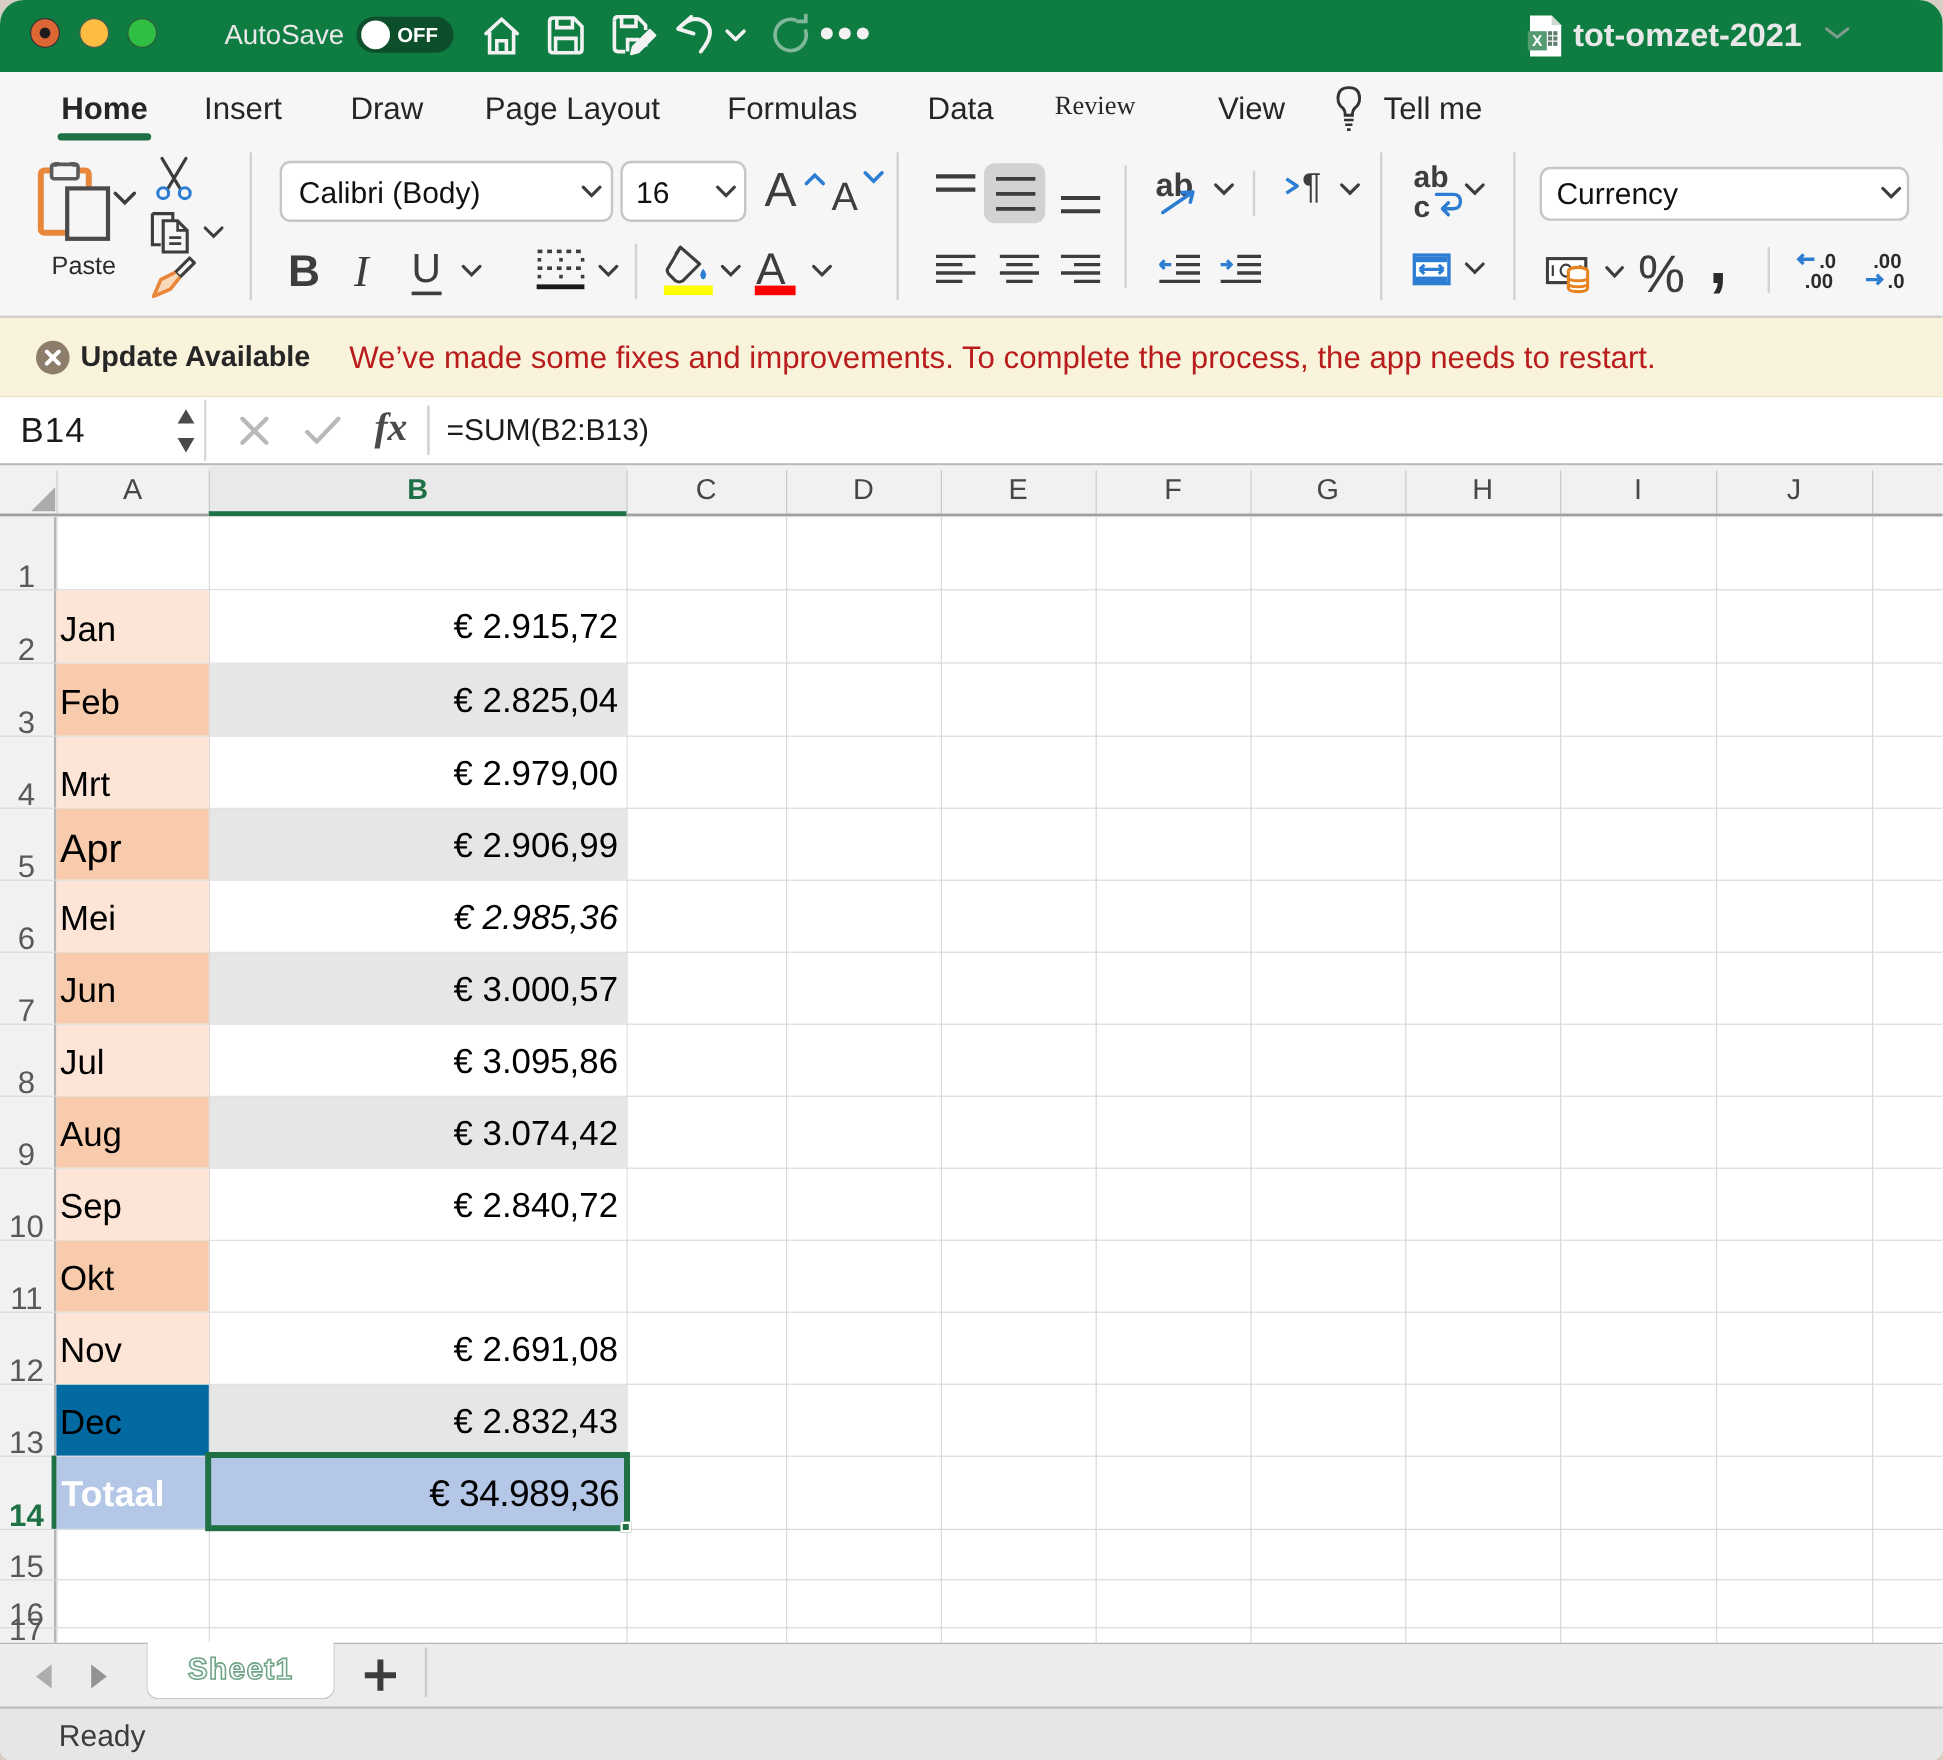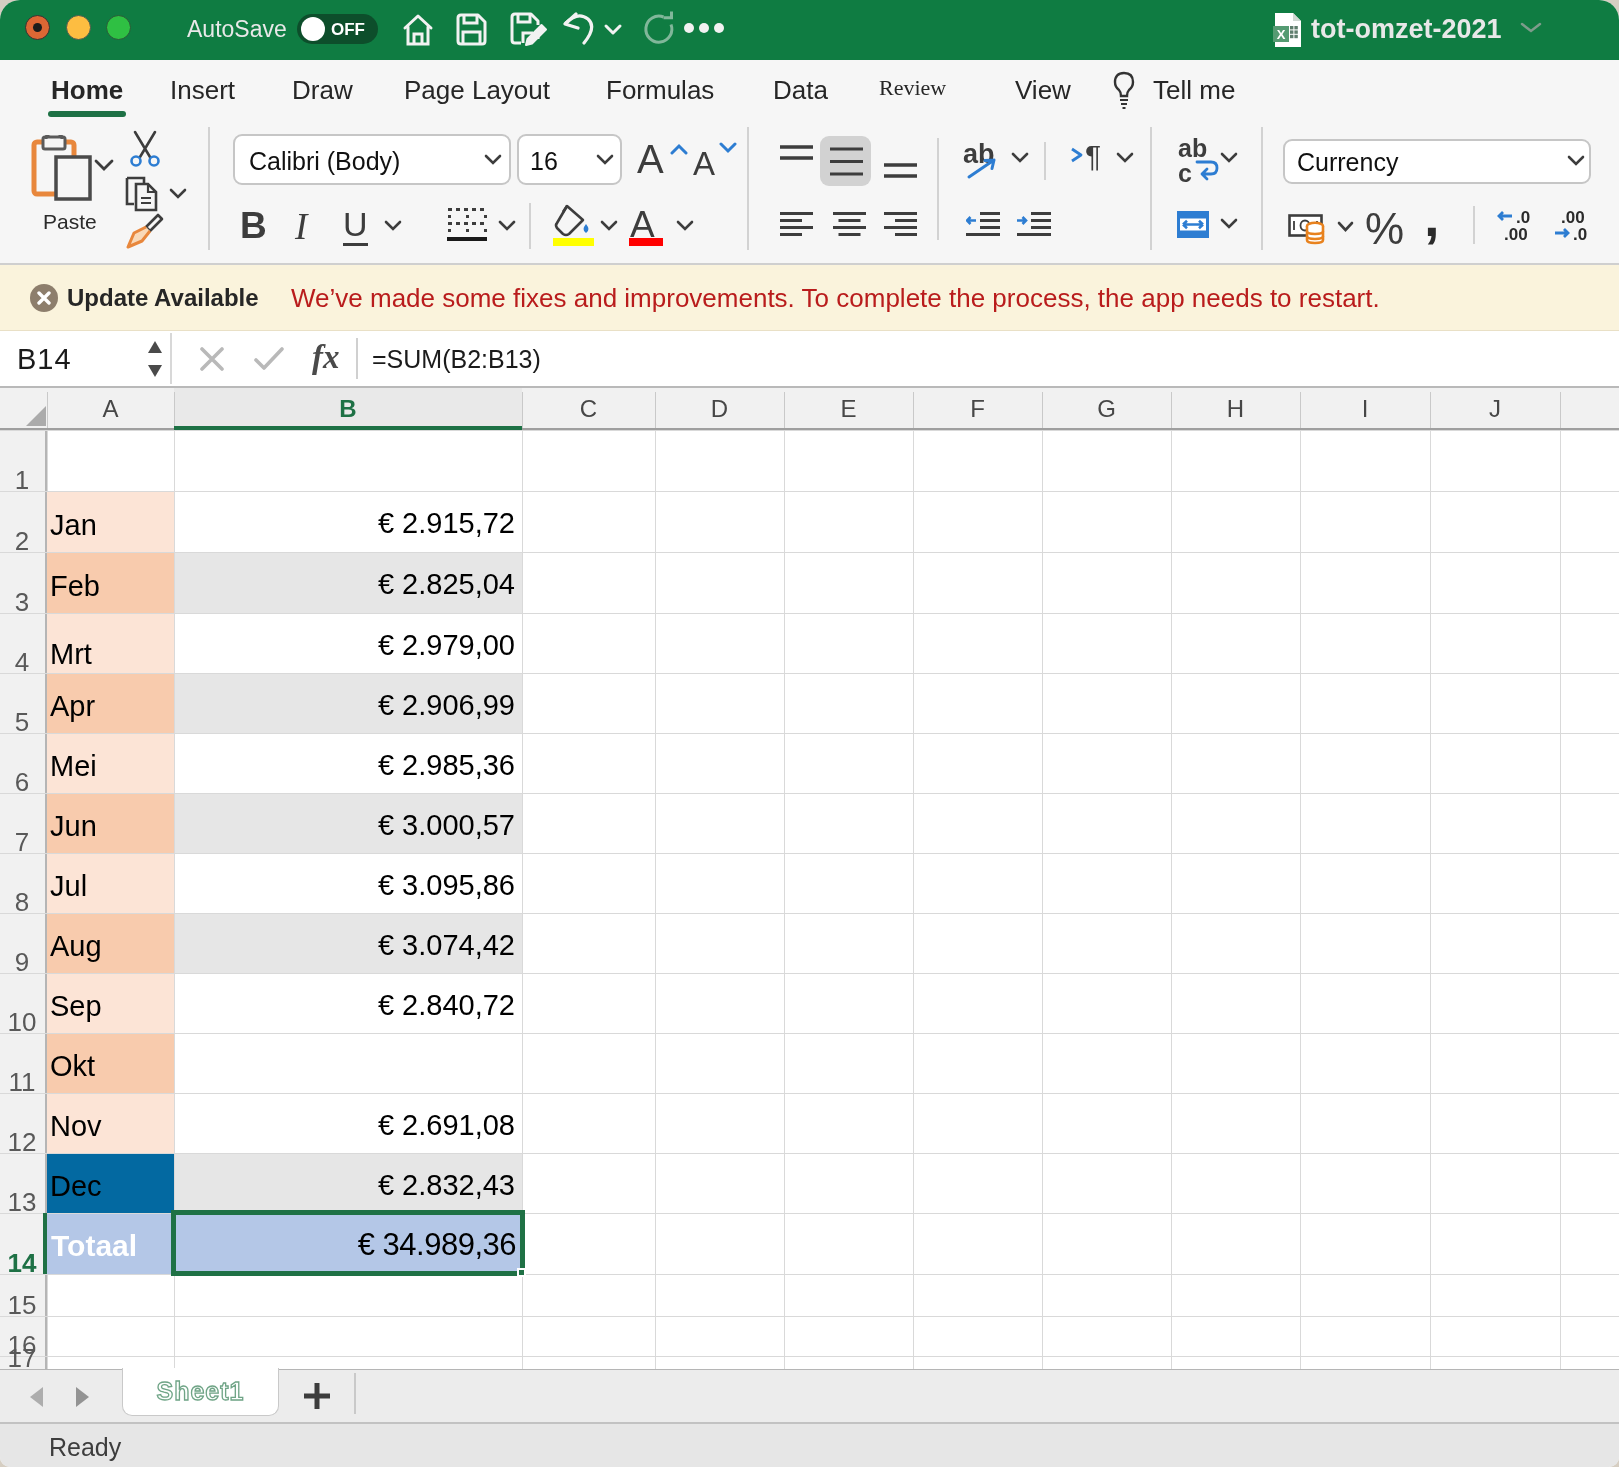--- a/index.html
+++ b/index.html
@@ -403,24 +403,24 @@
 <div class="abs" style="left:0;top:825px;width:44px;height:61px;display:flex;align-items:flex-end;justify-content:center;line-height:0.82;font-size:26px;color:#1e7145;font-weight:700;">14</div>
 <div class="abs" style="left:0;top:886px;width:44px;height:42px;display:flex;align-items:flex-end;justify-content:center;line-height:0.82;font-size:26px;color:#595959;">15</div>
 <div class="abs" style="left:0;top:928px;width:44px;height:40px;display:flex;align-items:flex-end;justify-content:center;line-height:0.82;font-size:26px;color:#595959;">16</div>
 <div class="abs" style="left:0;top:968px;width:44px;height:13px;display:flex;align-items:flex-end;justify-content:center;line-height:0.82;font-size:26px;color:#595959;">17</div>
 <div class="abs" style="left:47px;top:104px;width:127px;height:60px;background:#fce4d6;color:#000;font-size:29px;display:flex;align-items:center;padding-left:3px;padding-top:6px;">Jan</div>
 <div class="abs" style="left:175px;top:104px;width:347px;height:60px;background:#ffffff;color:#000;font-size:29px;display:flex;align-items:center;justify-content:flex-end;padding-right:7px;padding-top:3px;">€ 2.915,72</div>
 <div class="abs" style="left:47px;top:165px;width:127px;height:60px;background:#f8cbad;color:#000;font-size:29px;display:flex;align-items:center;padding-left:3px;padding-top:6px;">Feb</div>
 <div class="abs" style="left:175px;top:165px;width:347px;height:60px;background:#e6e6e6;color:#000;font-size:29px;display:flex;align-items:center;justify-content:flex-end;padding-right:7px;padding-top:3px;">€ 2.825,04</div>
 <div class="abs" style="left:47px;top:226px;width:127px;height:59px;background:#fce4d6;color:#000;font-size:29px;display:flex;align-items:center;padding-left:3px;padding-top:22px;">Mrt</div>
 <div class="abs" style="left:175px;top:226px;width:347px;height:59px;background:#ffffff;color:#000;font-size:29px;display:flex;align-items:center;justify-content:flex-end;padding-right:7px;padding-top:3px;">€ 2.979,00</div>
-<div class="abs" style="left:47px;top:286px;width:127px;height:59px;background:#f8cbad;color:#000;font-size:29px;display:flex;align-items:center;padding-left:3px;padding-top:6px;">Apr</div>
+<div class="abs" style="left:47px;top:286px;width:127px;height:59px;background:#f8cbad;color:#000;font-size:33px;display:flex;align-items:center;padding-left:3px;padding-top:6px;">Apr</div>
 <div class="abs" style="left:175px;top:286px;width:347px;height:59px;background:#e6e6e6;color:#000;font-size:29px;display:flex;align-items:center;justify-content:flex-end;padding-right:7px;padding-top:3px;">€ 2.906,99</div>
 <div class="abs" style="left:47px;top:346px;width:127px;height:59px;background:#fce4d6;color:#000;font-size:29px;display:flex;align-items:center;padding-left:3px;padding-top:6px;">Mei</div>
-<div class="abs" style="left:175px;top:346px;width:347px;height:59px;background:#ffffff;color:#000;font-size:29px;display:flex;align-items:center;justify-content:flex-end;padding-right:7px;padding-top:3px;">€ 2.985,36</div>
+<div class="abs" style="left:175px;top:346px;width:347px;height:59px;background:#ffffff;color:#000;font-size:29px;display:flex;align-items:center;justify-content:flex-end;padding-right:7px;padding-top:3px;font-style:italic;">€ 2.985,36</div>
 <div class="abs" style="left:47px;top:406px;width:127px;height:59px;background:#f8cbad;color:#000;font-size:29px;display:flex;align-items:center;padding-left:3px;padding-top:6px;">Jun</div>
 <div class="abs" style="left:175px;top:406px;width:347px;height:59px;background:#e6e6e6;color:#000;font-size:29px;display:flex;align-items:center;justify-content:flex-end;padding-right:7px;padding-top:3px;">€ 3.000,57</div>
 <div class="abs" style="left:47px;top:466px;width:127px;height:59px;background:#fce4d6;color:#000;font-size:29px;display:flex;align-items:center;padding-left:3px;padding-top:6px;">Jul</div>
 <div class="abs" style="left:175px;top:466px;width:347px;height:59px;background:#ffffff;color:#000;font-size:29px;display:flex;align-items:center;justify-content:flex-end;padding-right:7px;padding-top:3px;">€ 3.095,86</div>
 <div class="abs" style="left:47px;top:526px;width:127px;height:59px;background:#f8cbad;color:#000;font-size:29px;display:flex;align-items:center;padding-left:3px;padding-top:6px;">Aug</div>
 <div class="abs" style="left:175px;top:526px;width:347px;height:59px;background:#e6e6e6;color:#000;font-size:29px;display:flex;align-items:center;justify-content:flex-end;padding-right:7px;padding-top:3px;">€ 3.074,42</div>
 <div class="abs" style="left:47px;top:586px;width:127px;height:59px;background:#fce4d6;color:#000;font-size:29px;display:flex;align-items:center;padding-left:3px;padding-top:6px;">Sep</div>
 <div class="abs" style="left:175px;top:586px;width:347px;height:59px;background:#ffffff;color:#000;font-size:29px;display:flex;align-items:center;justify-content:flex-end;padding-right:7px;padding-top:3px;">€ 2.840,72</div>
 <div class="abs" style="left:47px;top:646px;width:127px;height:59px;background:#f8cbad;color:#000;font-size:29px;display:flex;align-items:center;padding-left:3px;padding-top:6px;">Okt</div>
 <div class="abs" style="left:47px;top:706px;width:127px;height:59px;background:#fce4d6;color:#000;font-size:29px;display:flex;align-items:center;padding-left:3px;padding-top:6px;">Nov</div>

